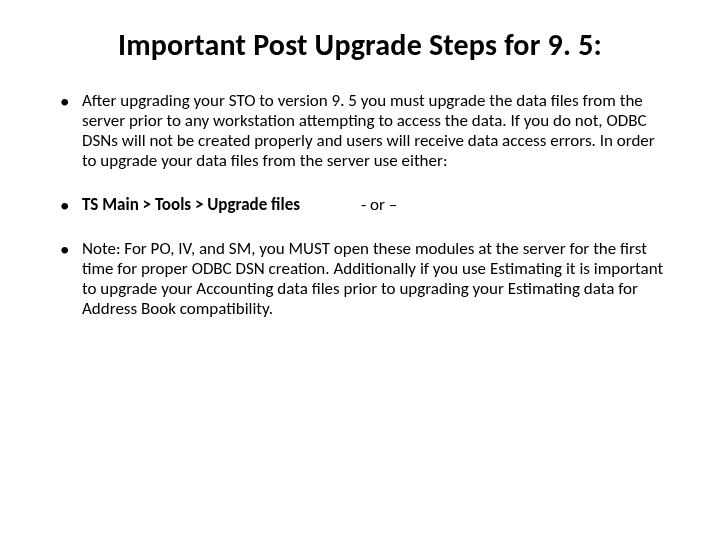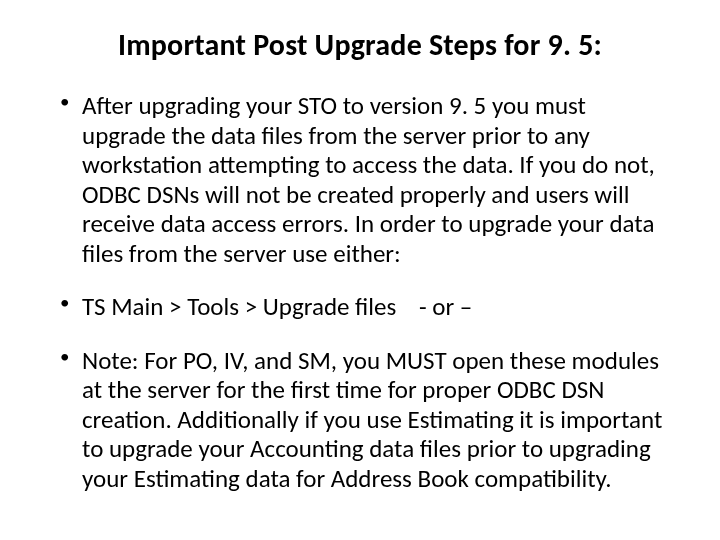--- a/index.html
+++ b/index.html
@@ -25,41 +25,41 @@
     letter-spacing: 0.2px;
   }
   ul.bullets {
     list-style: none;
     margin: 0;
     padding: 0 10px 0 20px;
   }
   ul.bullets > li {
     position: relative;
     padding-left: 22px;
-    font-size: 25px;
+    font-size: 17px;
     line-height: 1.18;
     margin-bottom: 24px;
   }
   ul.bullets > li::before {
     content: "•";
     position: absolute;
     left: 0;
     top: 0;
     font-size: 19px;
     line-height: 1.18;
   }
   .bold {
     font-weight: 700;
   }
   .menu-line .path {
-    font-weight: 400;
+    font-weight: 700;
   }
   .menu-line .suffix {
     font-weight: 400;
-    margin-left: 17px;
+    margin-left: 57px;
   }
 </style>
 </head>
 <body>
 
 <div class="slide">
   <div class="title">Important Post Upgrade Steps for 9. 5:</div>
 
   <ul class="bullets">
     <li>After upgrading your STO to version 9. 5 you must upgrade the data files from the server prior to any workstation attempting to access the data. If you do not, ODBC DSNs will not be created properly and users will receive data access errors. In order to upgrade your data files from the server use either:</li>

